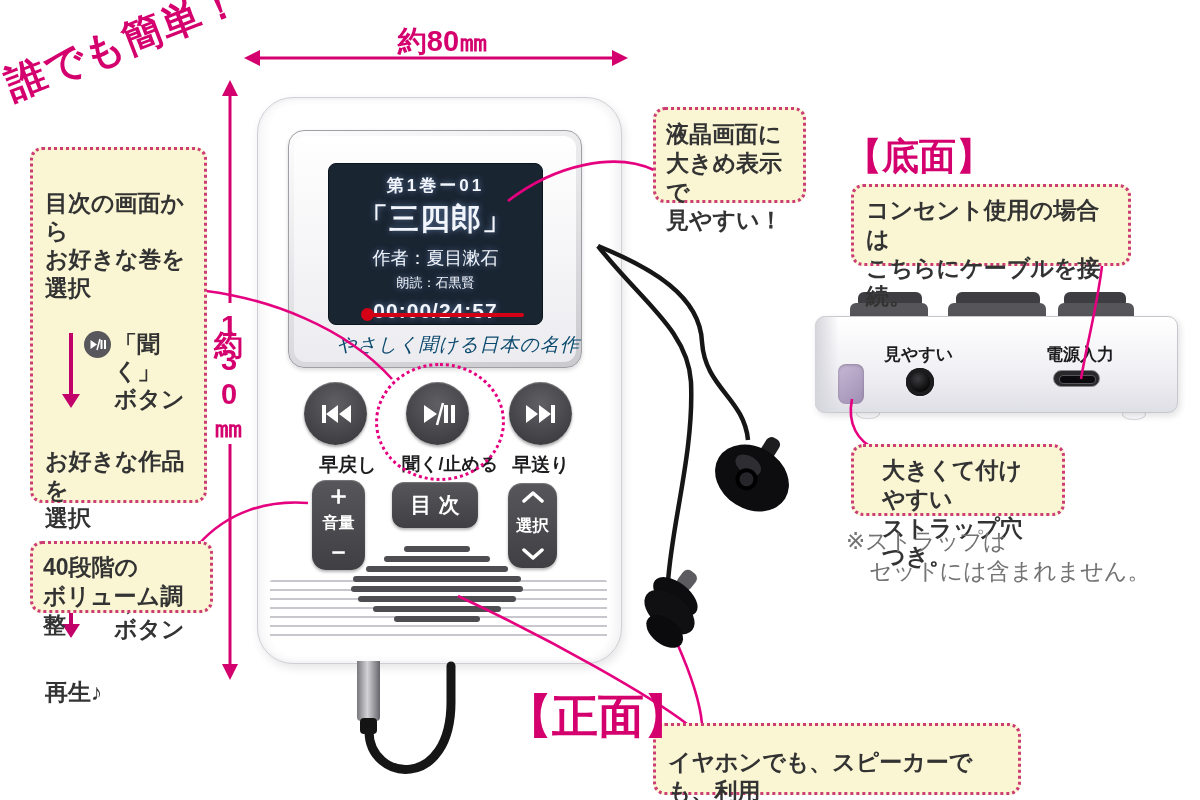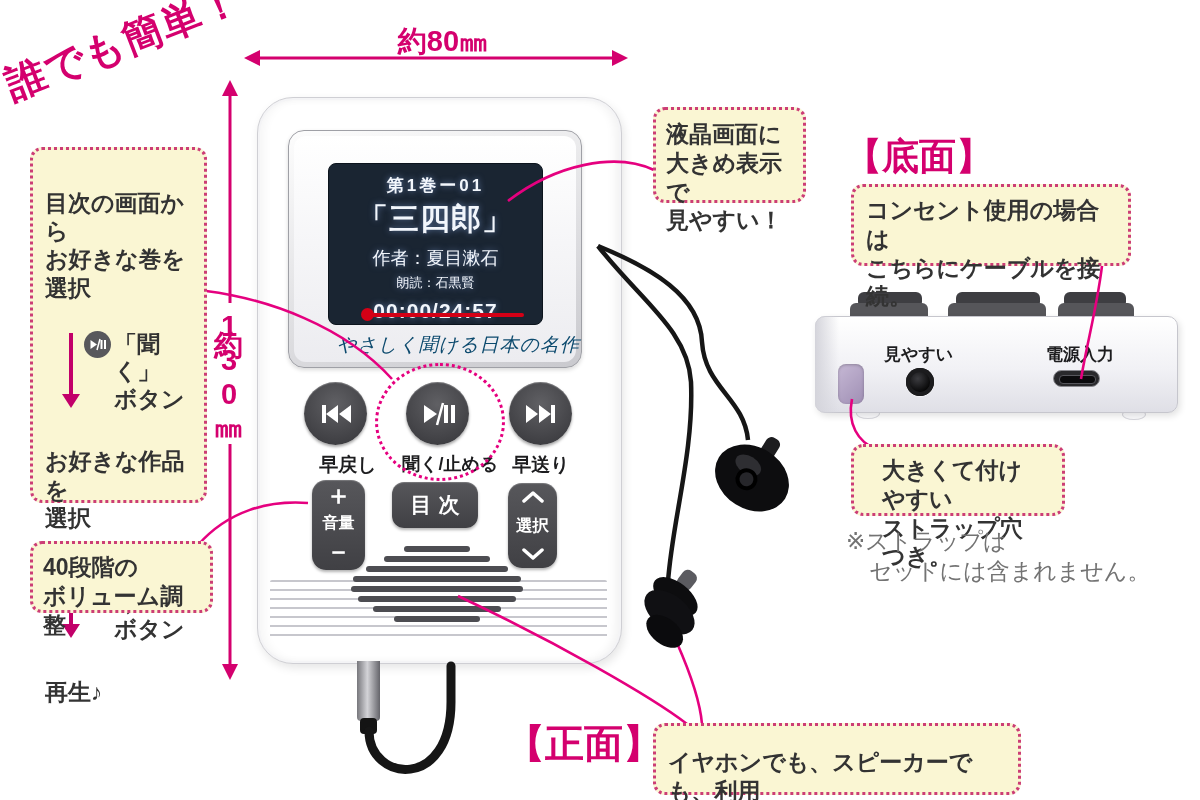--- a/index.html
+++ b/index.html
@@ -102,21 +102,21 @@
                      border-right:9px solid transparent;border-top:14px solid #c2006a;width:0;height:0;}
   .flow-icon{flex:none;width:27px;height:27px;border-radius:50%;background:#58585c;display:flex;align-items:center;justify-content:center;margin:0 3px 0 5px;}
   .flow-label{line-height:1.2;}
 
   .vol-box{left:30px;top:541px;width:183px;height:72px;padding:9px 10px;font-size:23px;}
   .lcd-box{left:653px;top:107px;width:153px;height:96px;padding:10px 10px;font-size:23px;}
   .outlet-box{left:851px;top:184px;width:280px;height:82px;padding:9px 12px;font-size:23px;}
   .strap-box{left:851px;top:444px;width:214px;height:72px;padding:9px 28px;font-size:23px;}
   .speaker-box{left:653px;top:723px;width:368px;height:72px;padding:22px 12px;font-size:23px;}
 
-  .cap-front{left:506px;top:717px;font-size:39px;}
+  .cap-front{left:506px;top:686px;font-size:46px;}
   .cap-bottom{left:845px;top:132px;font-size:37px;}
 
   svg.overlay{position:absolute;left:0;top:0;z-index:20;pointer-events:none;}
 </style>
 </head>
 <body>
 
 <div class="stage">
 
   <div class="headline">誰でも簡単！</div>

